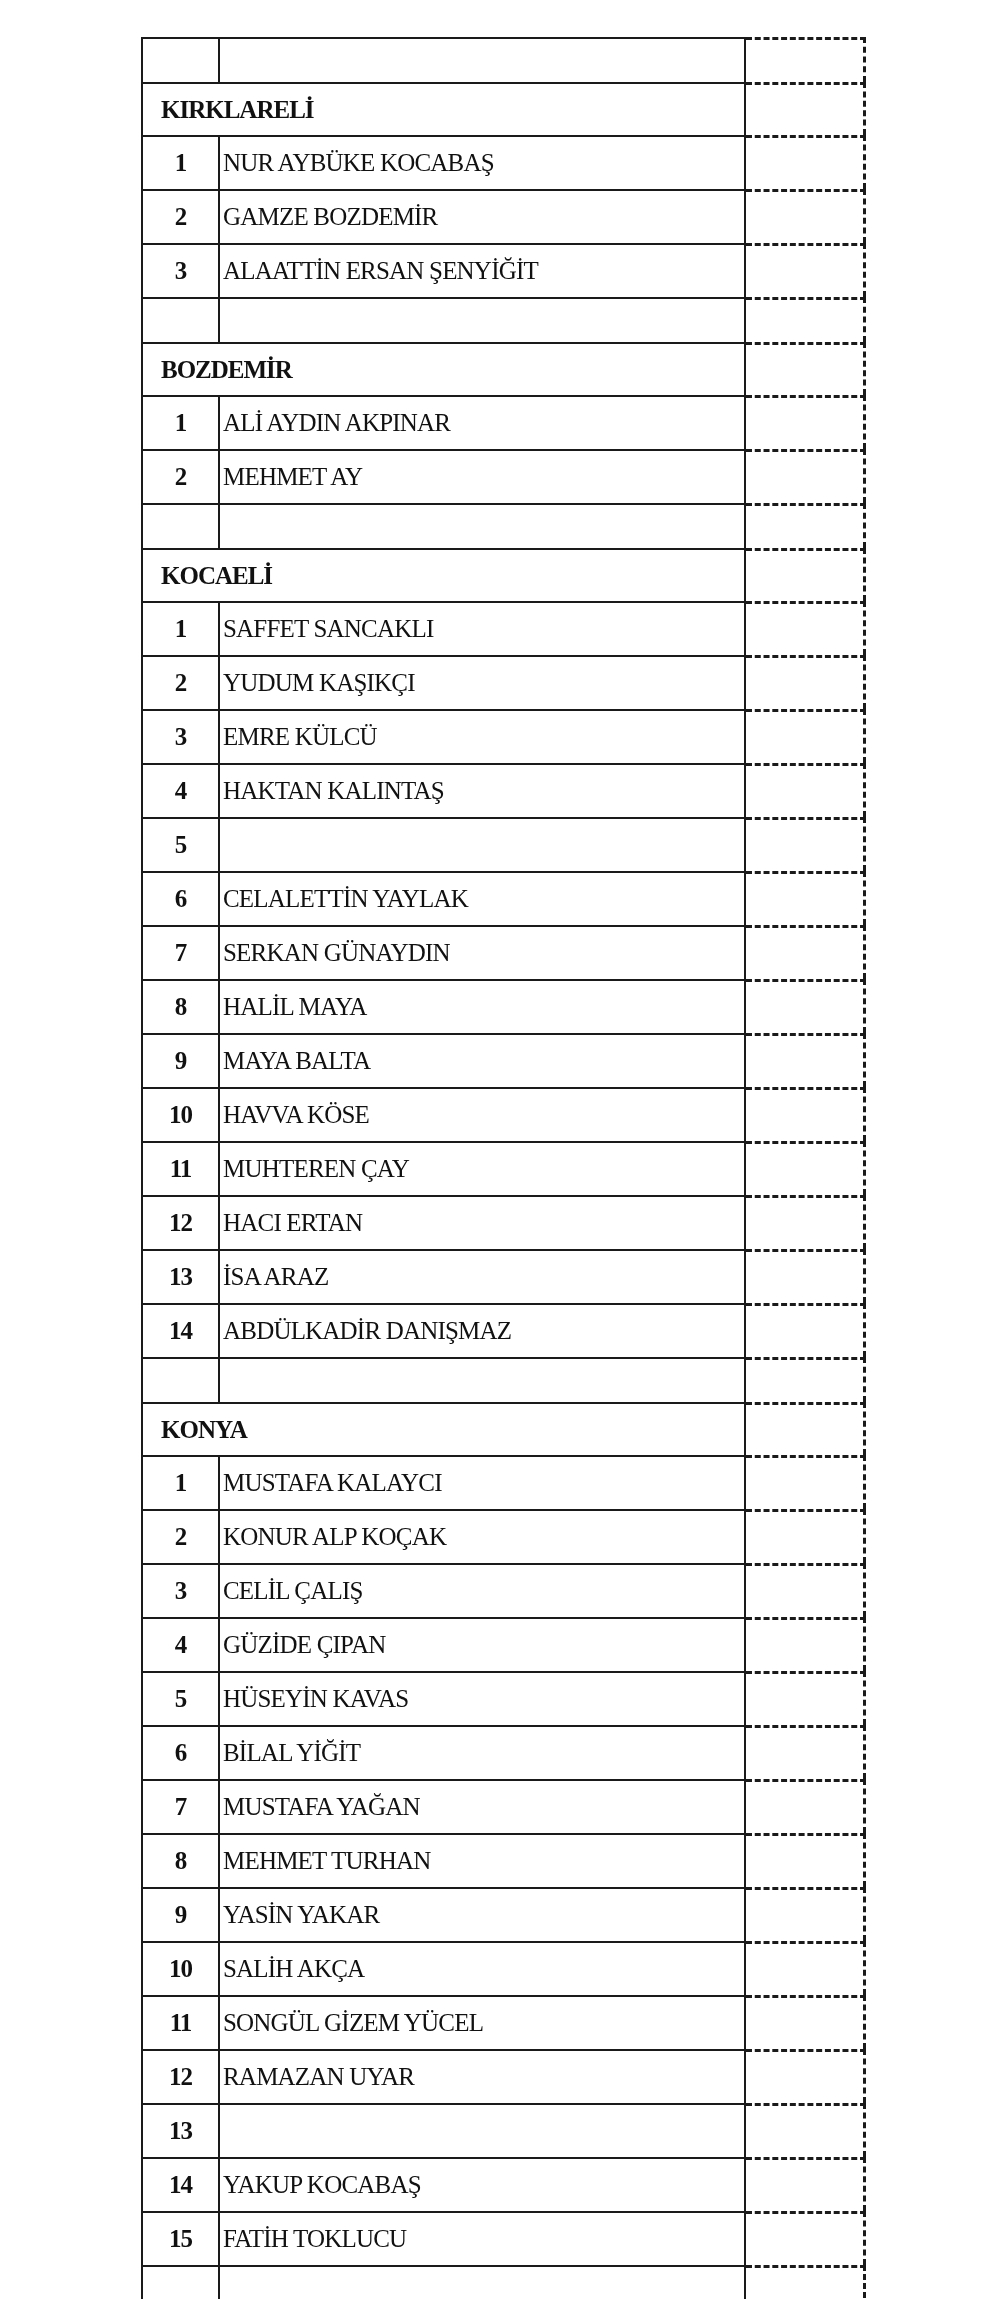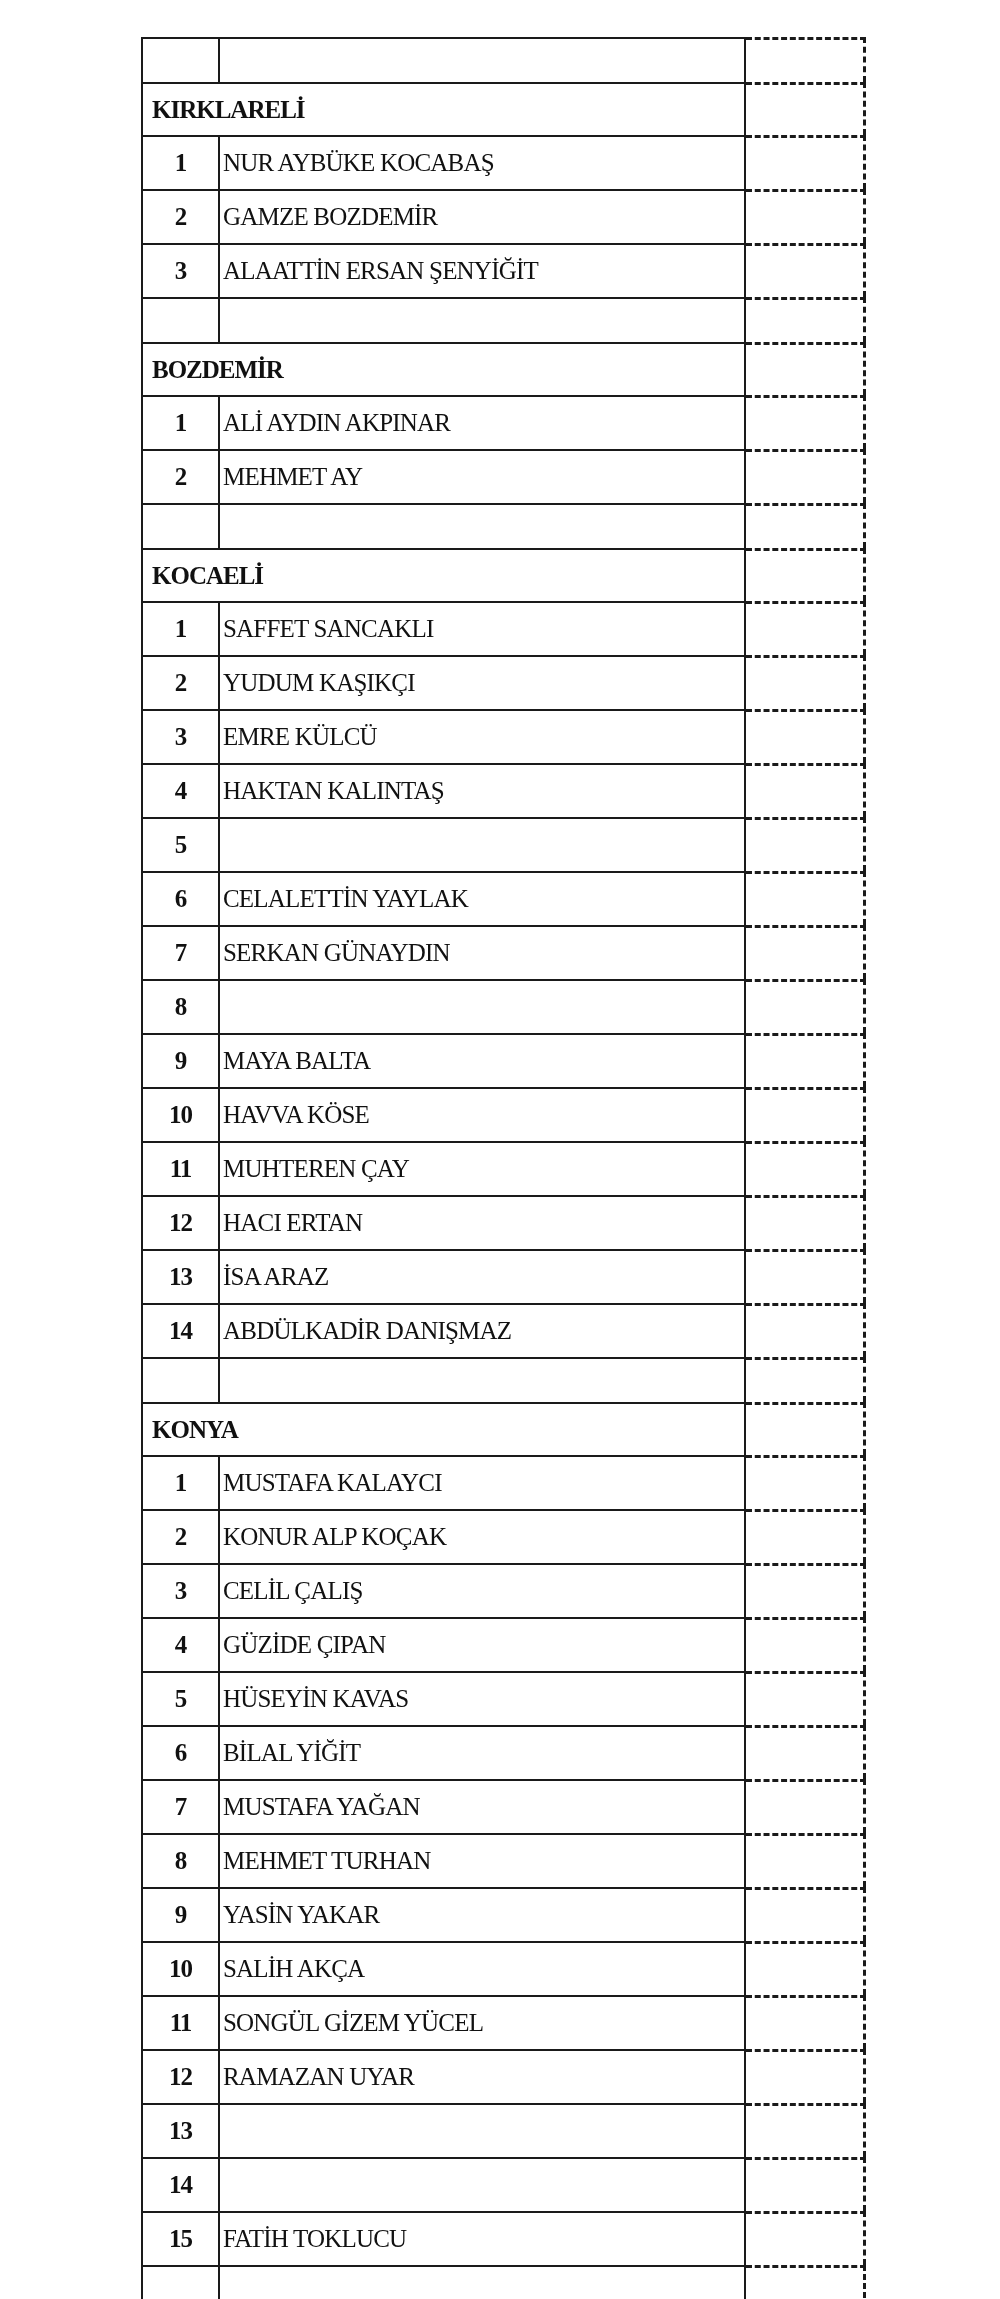--- a/index.html
+++ b/index.html
@@ -16,21 +16,21 @@
   .side { position:absolute; left:605px; top:0; width:120px; height:100%;
           border-top:3px dashed #1a1a1a; border-right:3px dashed #1a1a1a; box-sizing:border-box; }
   .num { position:absolute; left:0; top:0; width:77px; height:100%;
          border-right:2px solid #1a1a1a; box-sizing:border-box;
          display:flex; align-items:center; justify-content:center;
          font-weight:bold; font-size:25px; letter-spacing:-1px; }
   .name { position:absolute; left:79px; top:0; right:0; height:100%;
           display:flex; align-items:center; padding-left:1px;
           font-size:25px; letter-spacing:-0.8px; white-space:nowrap; }
   .prov { position:absolute; left:0; top:0; right:0; height:100%;
-          display:flex; align-items:center; padding-left:9px;
+          display:flex; align-items:center; padding-left:18px;
           font-weight:bold; font-size:25px; letter-spacing:-1px; }
 </style>
 </head>
 <body>
 
 <div id="sheet">
     <div class="row spacer">
       <div class="main">
         <div class="num"></div>
       </div>
@@ -145,20 +145,21 @@
     <div class="row">
       <div class="main">
         <div class="num">7</div>
         <div class="name">SERKAN GÜNAYDIN</div>
       </div>
       <div class="side"></div>
     </div>
     <div class="row">
       <div class="main">
         <div class="num">8</div>
+        <div class="name">HALİL MAYA</div>
       </div>
       <div class="side"></div>
     </div>
     <div class="row">
       <div class="main">
         <div class="num">9</div>
         <div class="name">MAYA BALTA</div>
       </div>
       <div class="side"></div>
     </div>
@@ -295,20 +296,21 @@
     </div>
     <div class="row">
       <div class="main">
         <div class="num">13</div>
       </div>
       <div class="side"></div>
     </div>
     <div class="row">
       <div class="main">
         <div class="num">14</div>
+        <div class="name">YAKUP KOCABAŞ</div>
       </div>
       <div class="side"></div>
     </div>
     <div class="row">
       <div class="main">
         <div class="num">15</div>
         <div class="name">FATİH TOKLUCU</div>
       </div>
       <div class="side"></div>
     </div>

